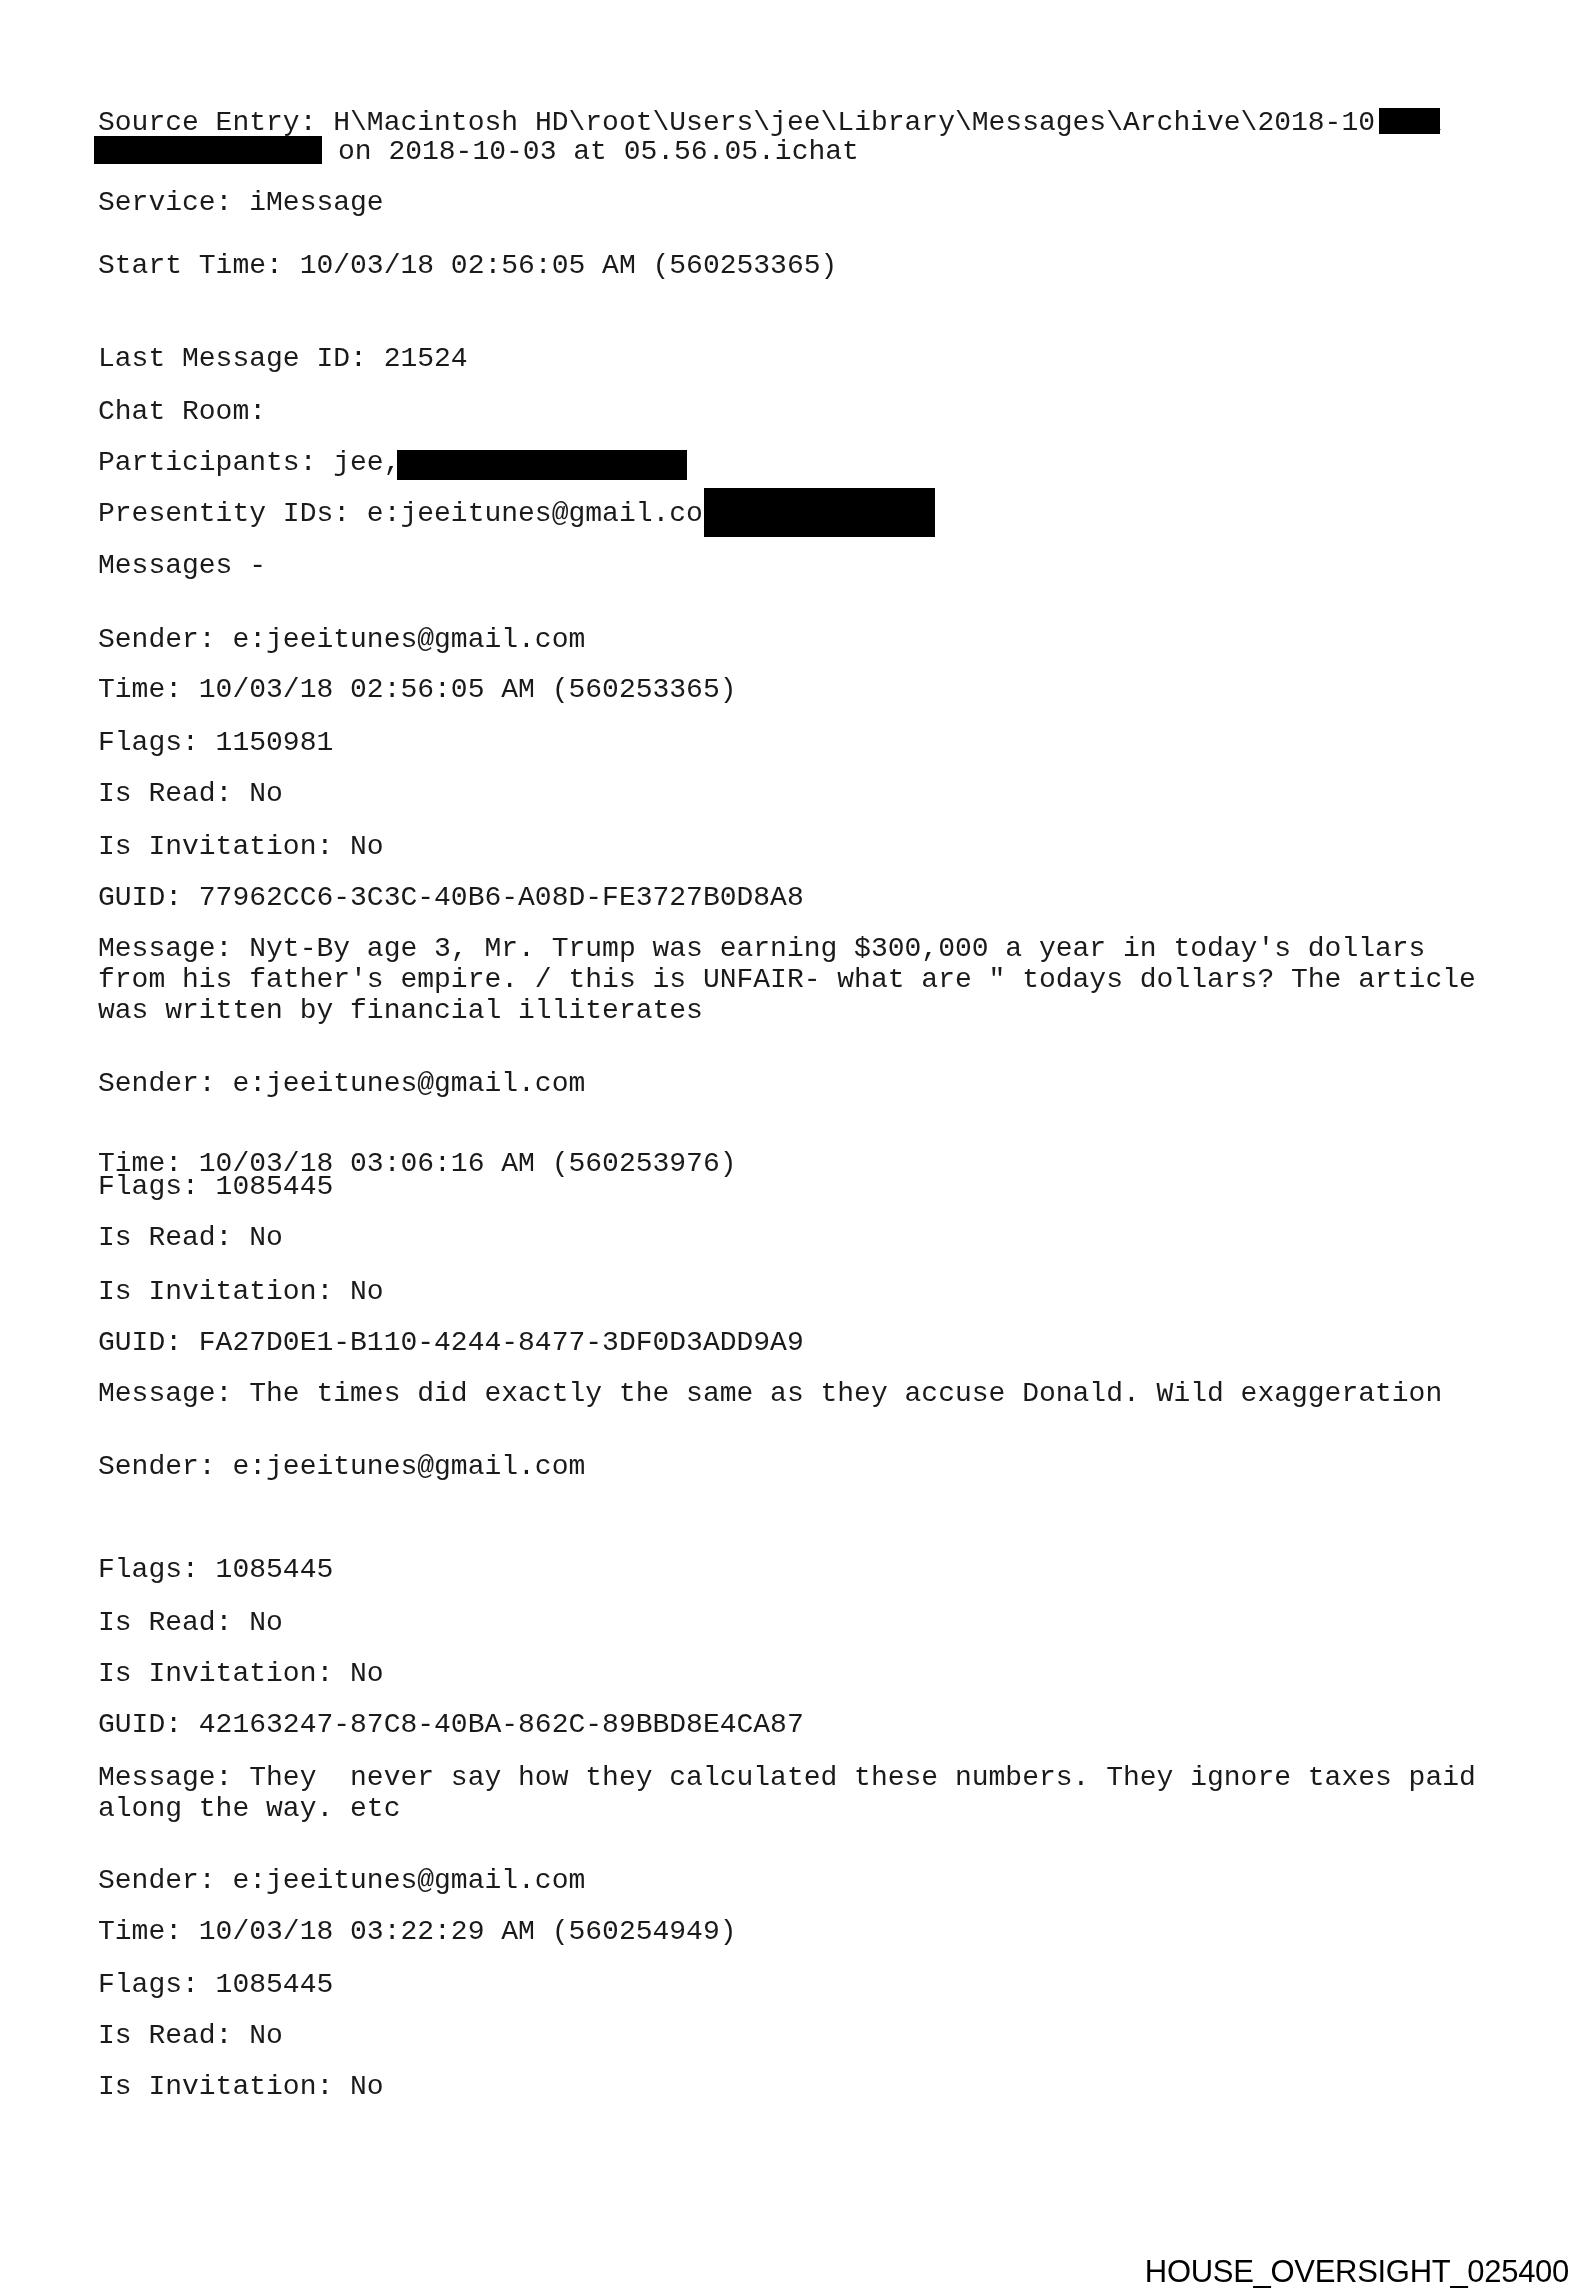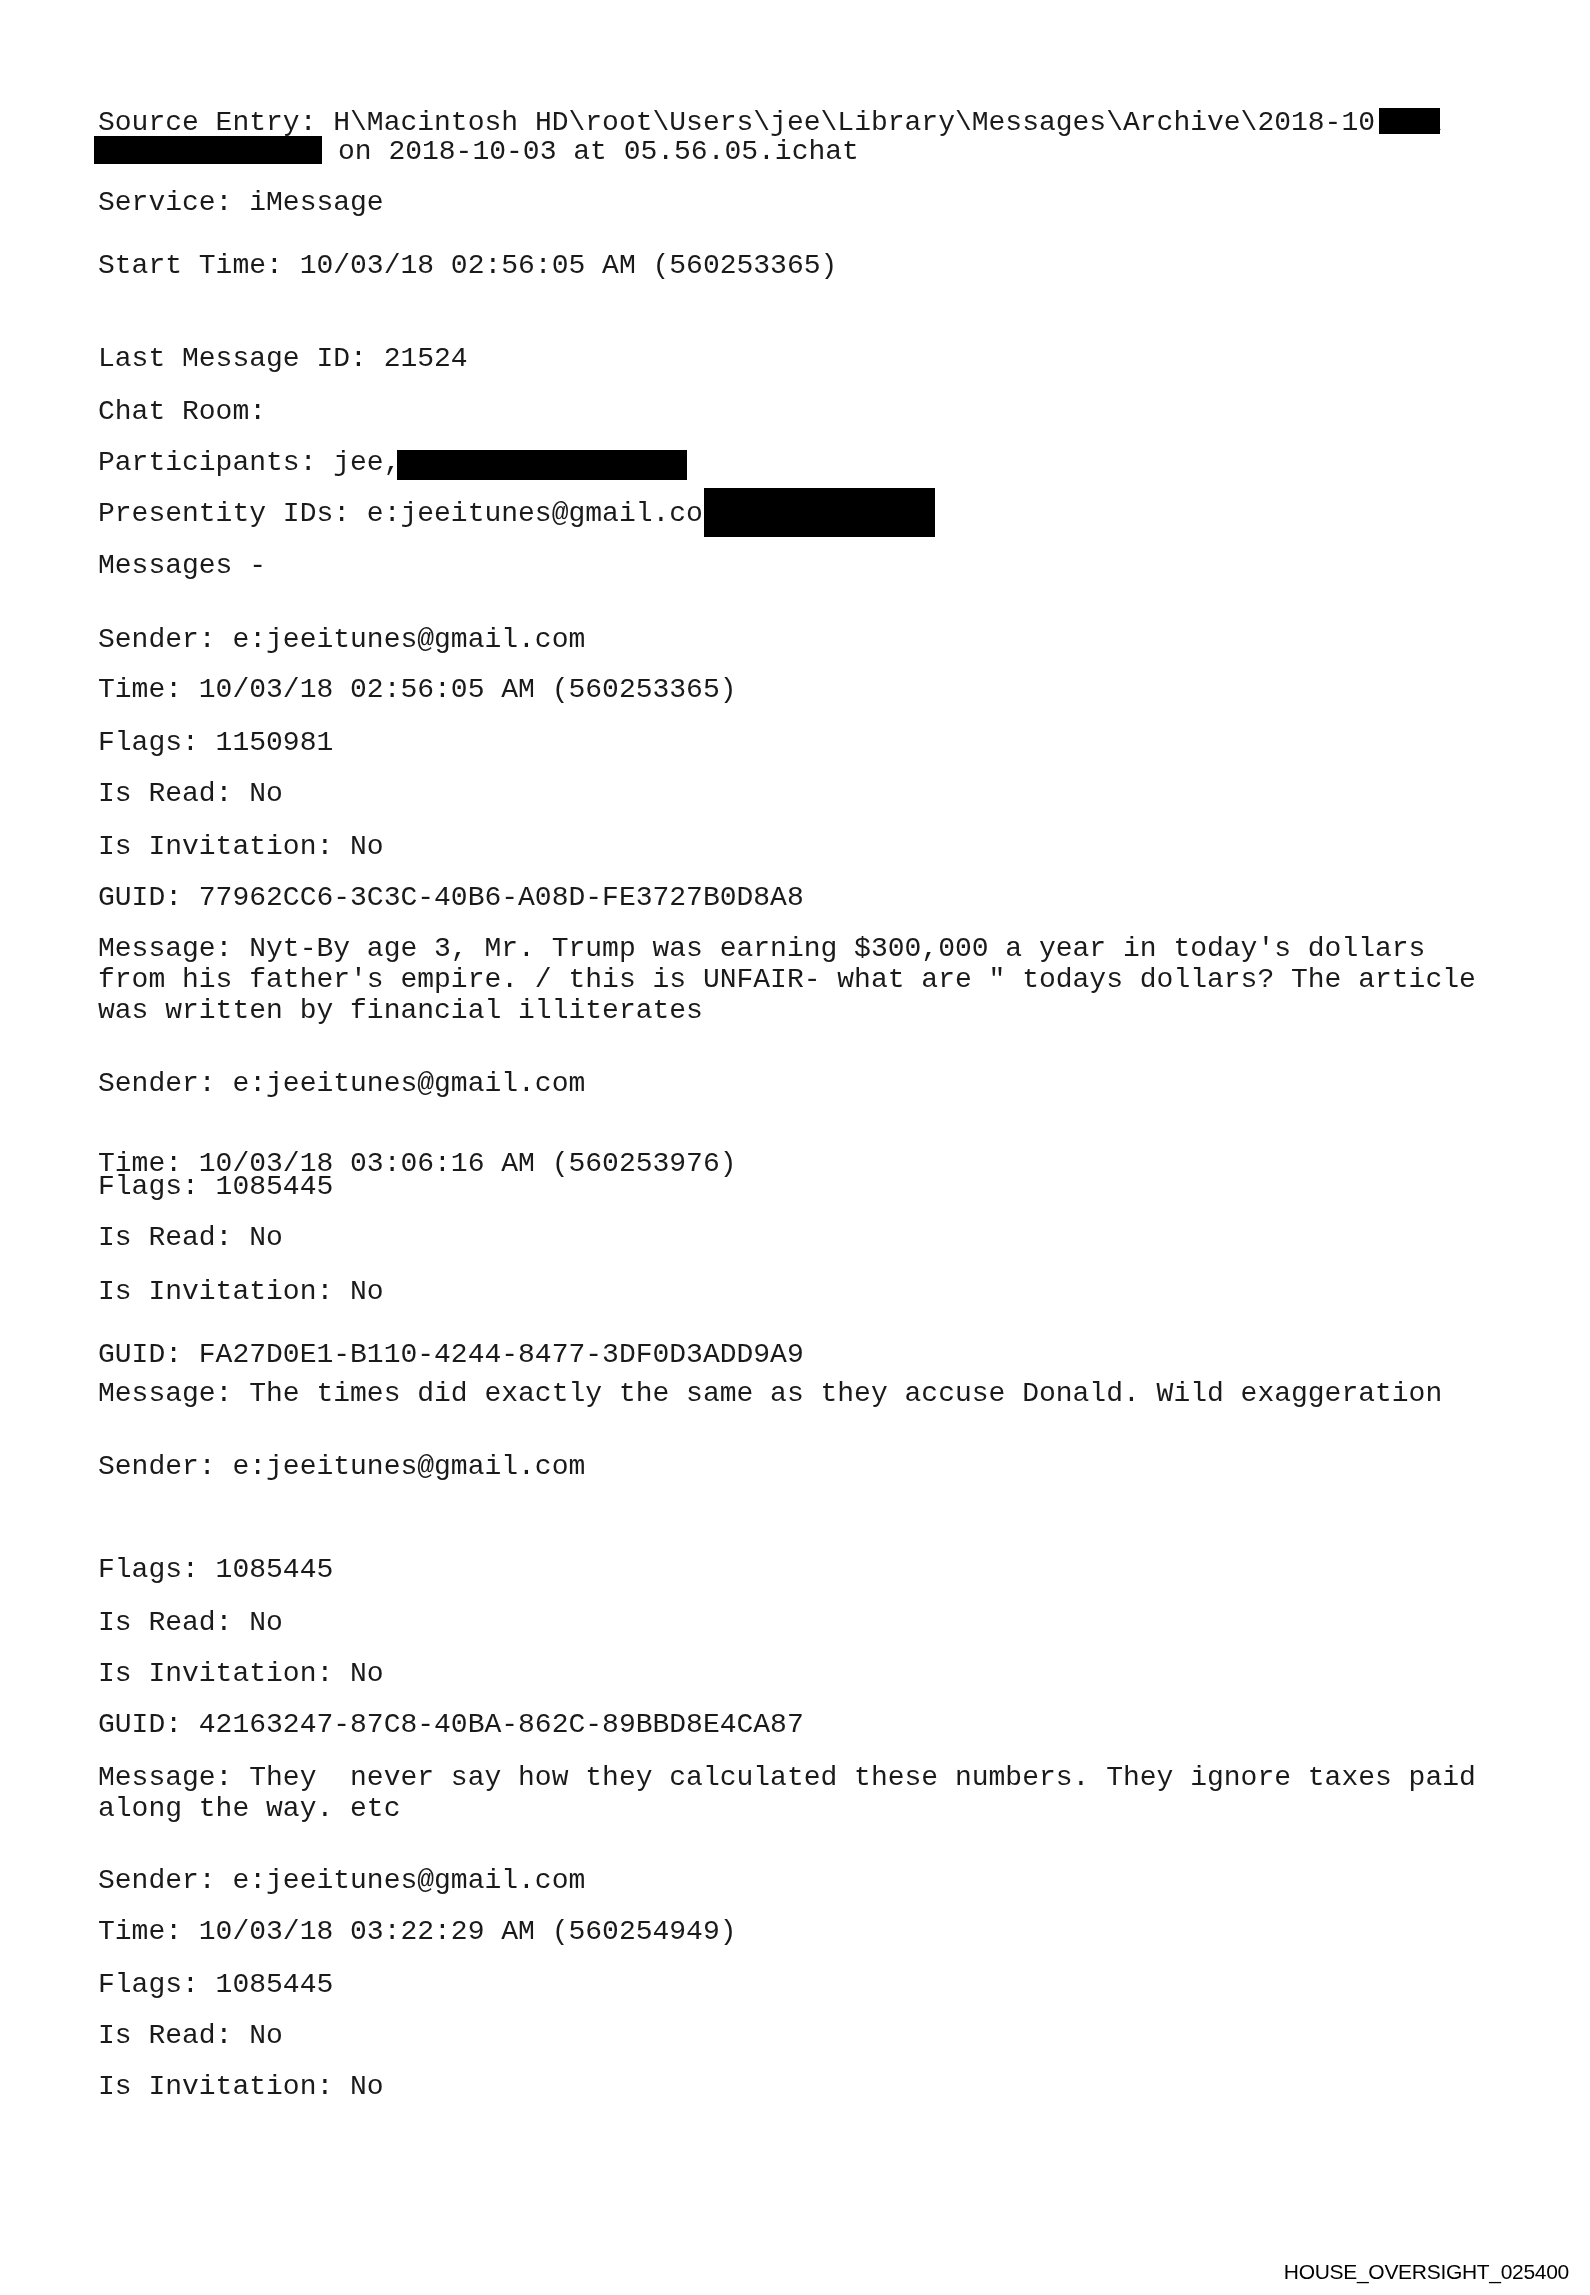--- a/index.html
+++ b/index.html
@@ -15,21 +15,21 @@
     white-space: pre;
     transform: translateY(-15.4px);
   }
   .wrap { white-space: pre-wrap; width: 1399px; }
   .abs-redact { position: absolute; background: #000; }
   .footer {
     position: absolute;
     right: 22px;
     top: 2256px;
     font-family: "Liberation Sans", "DejaVu Sans", sans-serif;
-    font-size: 21px;
+    font-size: 31px;
     line-height: 31px;
     color: #000;
     letter-spacing: -0.3px;
   }
 </style>
 </head>
 <body>
 
 <div class="page">
 
@@ -58,21 +58,21 @@
   <div class="line" style="top:793px;">Is Read: No</div>
   <div class="line" style="top:846px;">Is Invitation: No</div>
   <div class="line" style="top:897px;">GUID: 77962CC6-3C3C-40B6-A08D-FE3727B0D8A8</div>
   <div class="line wrap" style="top:948px;">Message: Nyt-By age 3, Mr. Trump was earning $300,000 a year in today's dollars from his father's empire. / this is UNFAIR- what are " todays dollars? The article was written by financial illiterates</div>
 
   <div class="line" style="top:1083px;">Sender: e:jeeitunes@gmail.com</div>
   <div class="line" style="top:1163px;">Time: 10/03/18 03:06:16 AM (560253976)</div>
   <div class="line" style="top:1186px;">Flags: 1085445</div>
   <div class="line" style="top:1237px;">Is Read: No</div>
   <div class="line" style="top:1291px;">Is Invitation: No</div>
-  <div class="line" style="top:1342px;margin-top:12px;">GUID: FA27D0E1-B110-4244-8477-3DF0D3ADD9A9</div>
+  <div class="line" style="top:1342px;">GUID: FA27D0E1-B110-4244-8477-3DF0D3ADD9A9</div>
   <div class="line wrap" style="top:1393px;">Message: The times did exactly the same as they accuse Donald. Wild exaggeration</div>
 
   <div class="line" style="top:1466px;">Sender: e:jeeitunes@gmail.com</div>
   <div class="line" style="top:1569px;">Flags: 1085445</div>
   <div class="line" style="top:1622px;">Is Read: No</div>
   <div class="line" style="top:1673px;">Is Invitation: No</div>
   <div class="line" style="top:1724px;text-align:center;">GUID: 42163247-87C8-40BA-862C-89BBD8E4CA87</div>
   <div class="line wrap" style="top:1777px;">Message: They  never say how they calculated these numbers. They ignore taxes paid along the way. etc</div>
 
   <div class="line" style="top:1880px;">Sender: e:jeeitunes@gmail.com</div>

